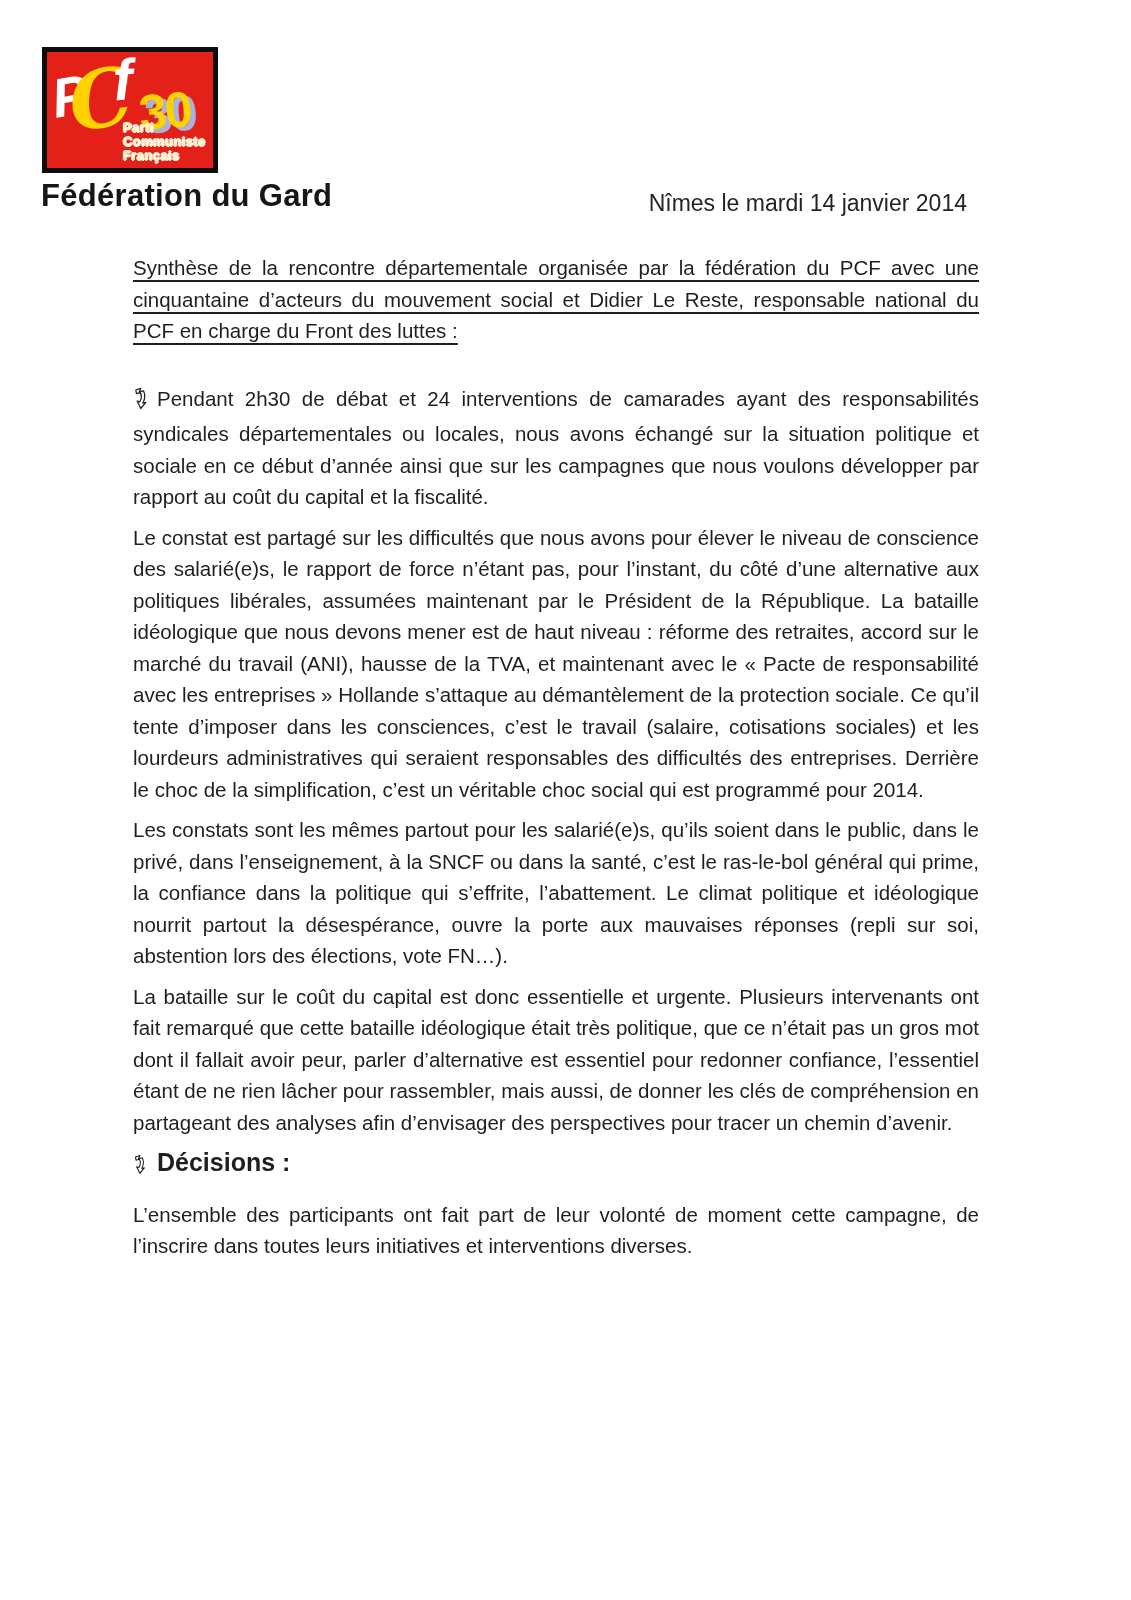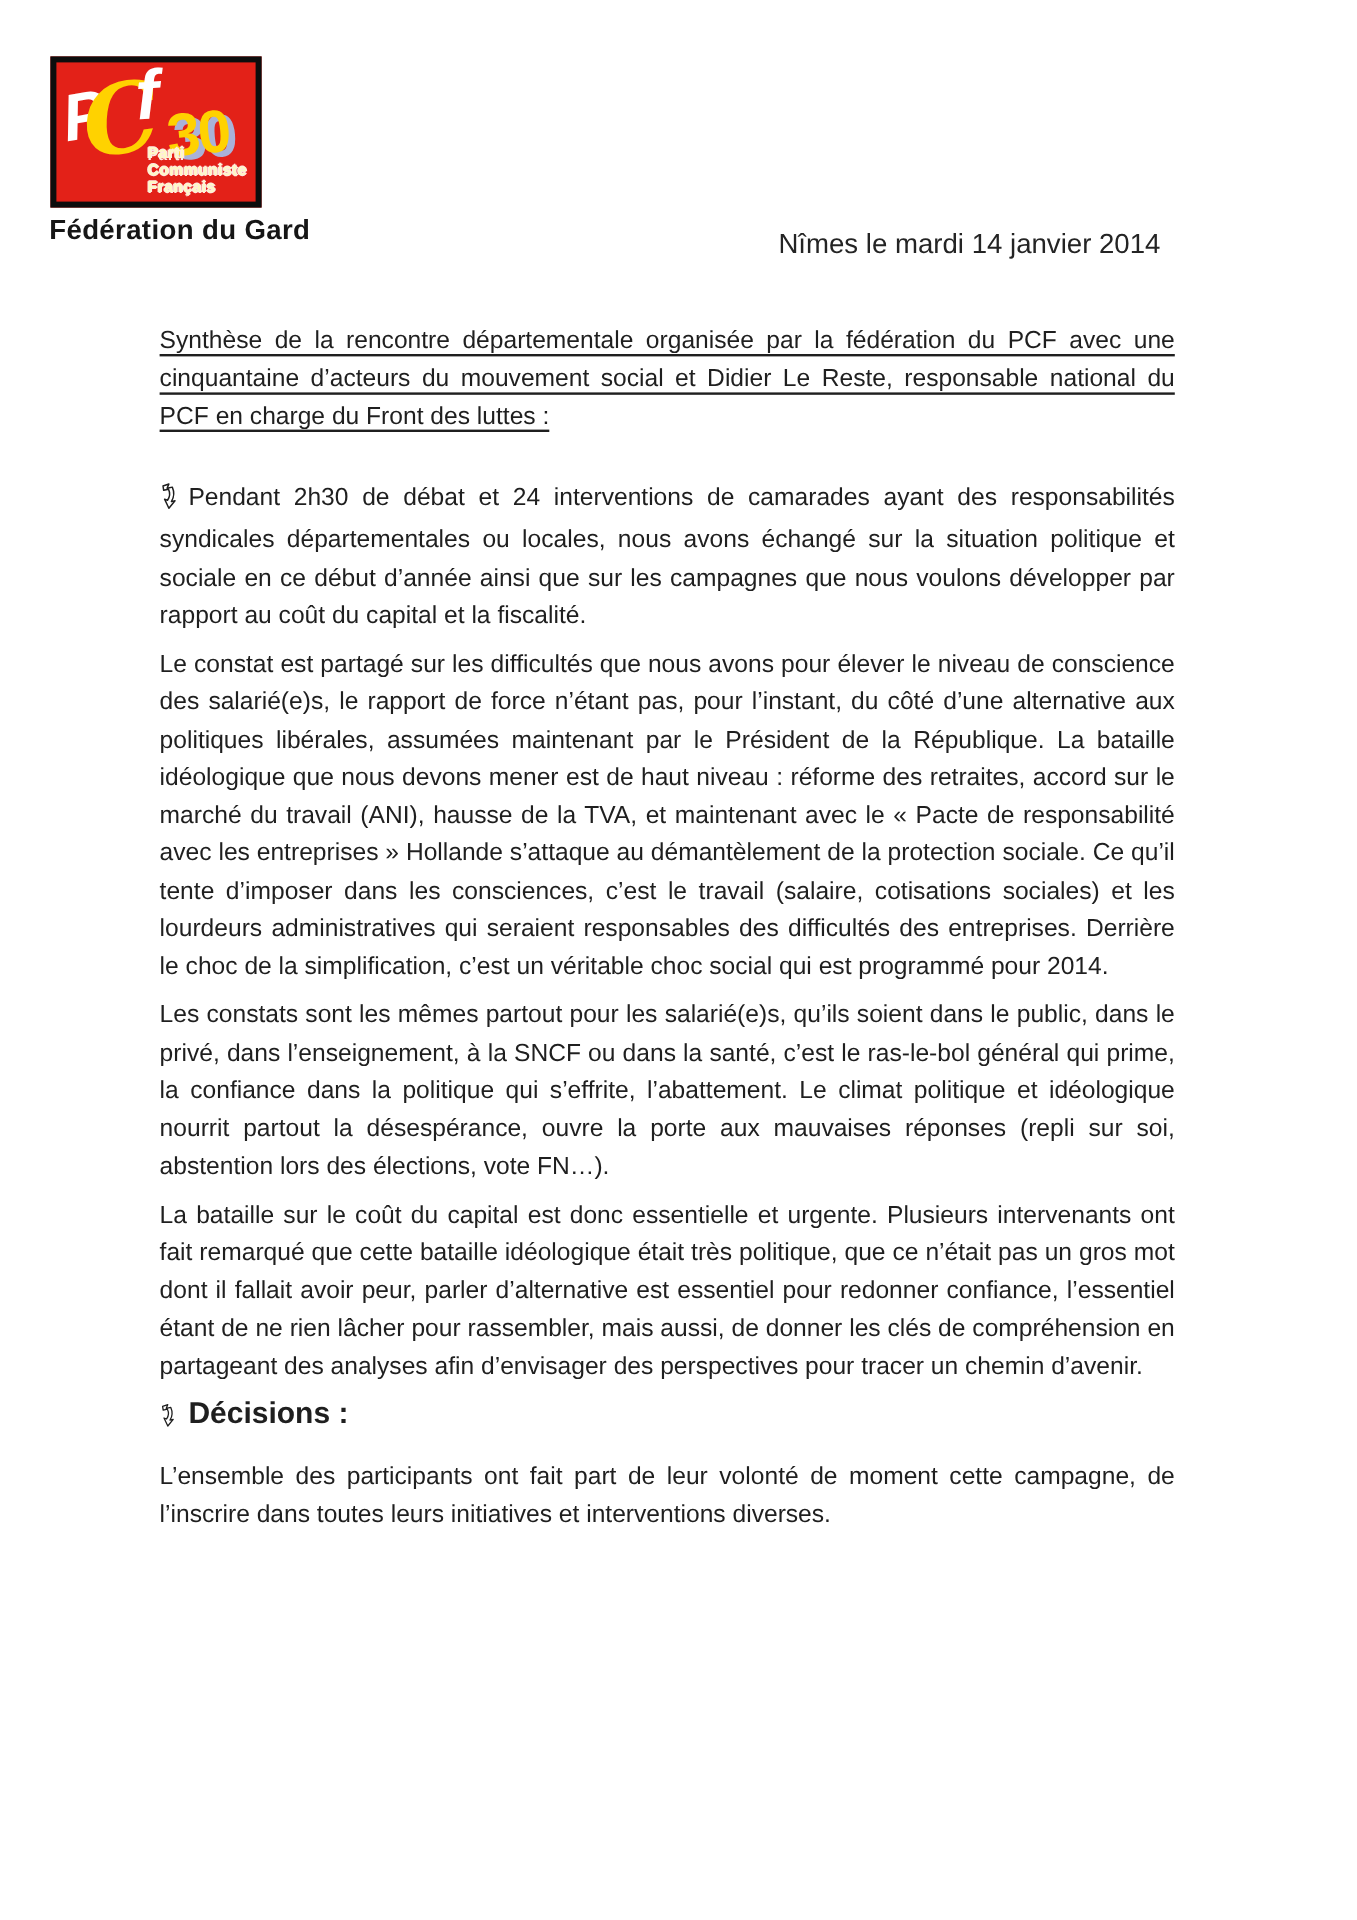--- a/index.html
+++ b/index.html
@@ -23,36 +23,36 @@
     text-shadow:5px 4px 0 #a9b2d8; transform:rotate(-5deg); letter-spacing:-2px;
   }
   .logo-sub {
     position:absolute; left:76px; bottom:5px;
     font-size:13px; font-weight:bold; line-height:14px; letter-spacing:.4px;
     color:#fef9c3;
     text-shadow:-1px 0 0 #ffe7e4, 1px 0 0 #ffe7e4, 0 -1px 0 #ffe7e4, 0 1px 0 #ffe7e4;
   }
   .org-name {
     position:absolute; left:41px; top:178px;
-    font-size:23px; font-weight:bold; color:#161616; letter-spacing:.3px;
+    font-size:31px; font-weight:bold; color:#161616; letter-spacing:.3px;
   }
 
   
   .dateline {
     position:absolute; top:190px; right:164px;
     font-size:23px; color:#242424;
   }
 
   
   .body-text {
     position:absolute; left:133px; top:252px; width:846px;
     font-size:20.5px; line-height:31.5px; text-align:justify; color:#1f1f1f;
   }
   .doc-title {
-    margin:16px 0 36px 0;
+    margin:0 0 36px 0;
     text-decoration:underline; text-decoration-thickness:2px; text-underline-offset:5px;
   }
   .para { margin:0 0 9px 0; }
   .para-last { margin:0 0 40px 0; }
   .decisions-heading { margin:0 0 16px 0; font-weight:bold; font-size:25px; }
   .bullet-icon { display:inline-block; vertical-align:-4px; margin-right:7px; }
   .decisions-heading .bullet-icon { margin-right:9px; }
 </style>
 </head>
 <body>

